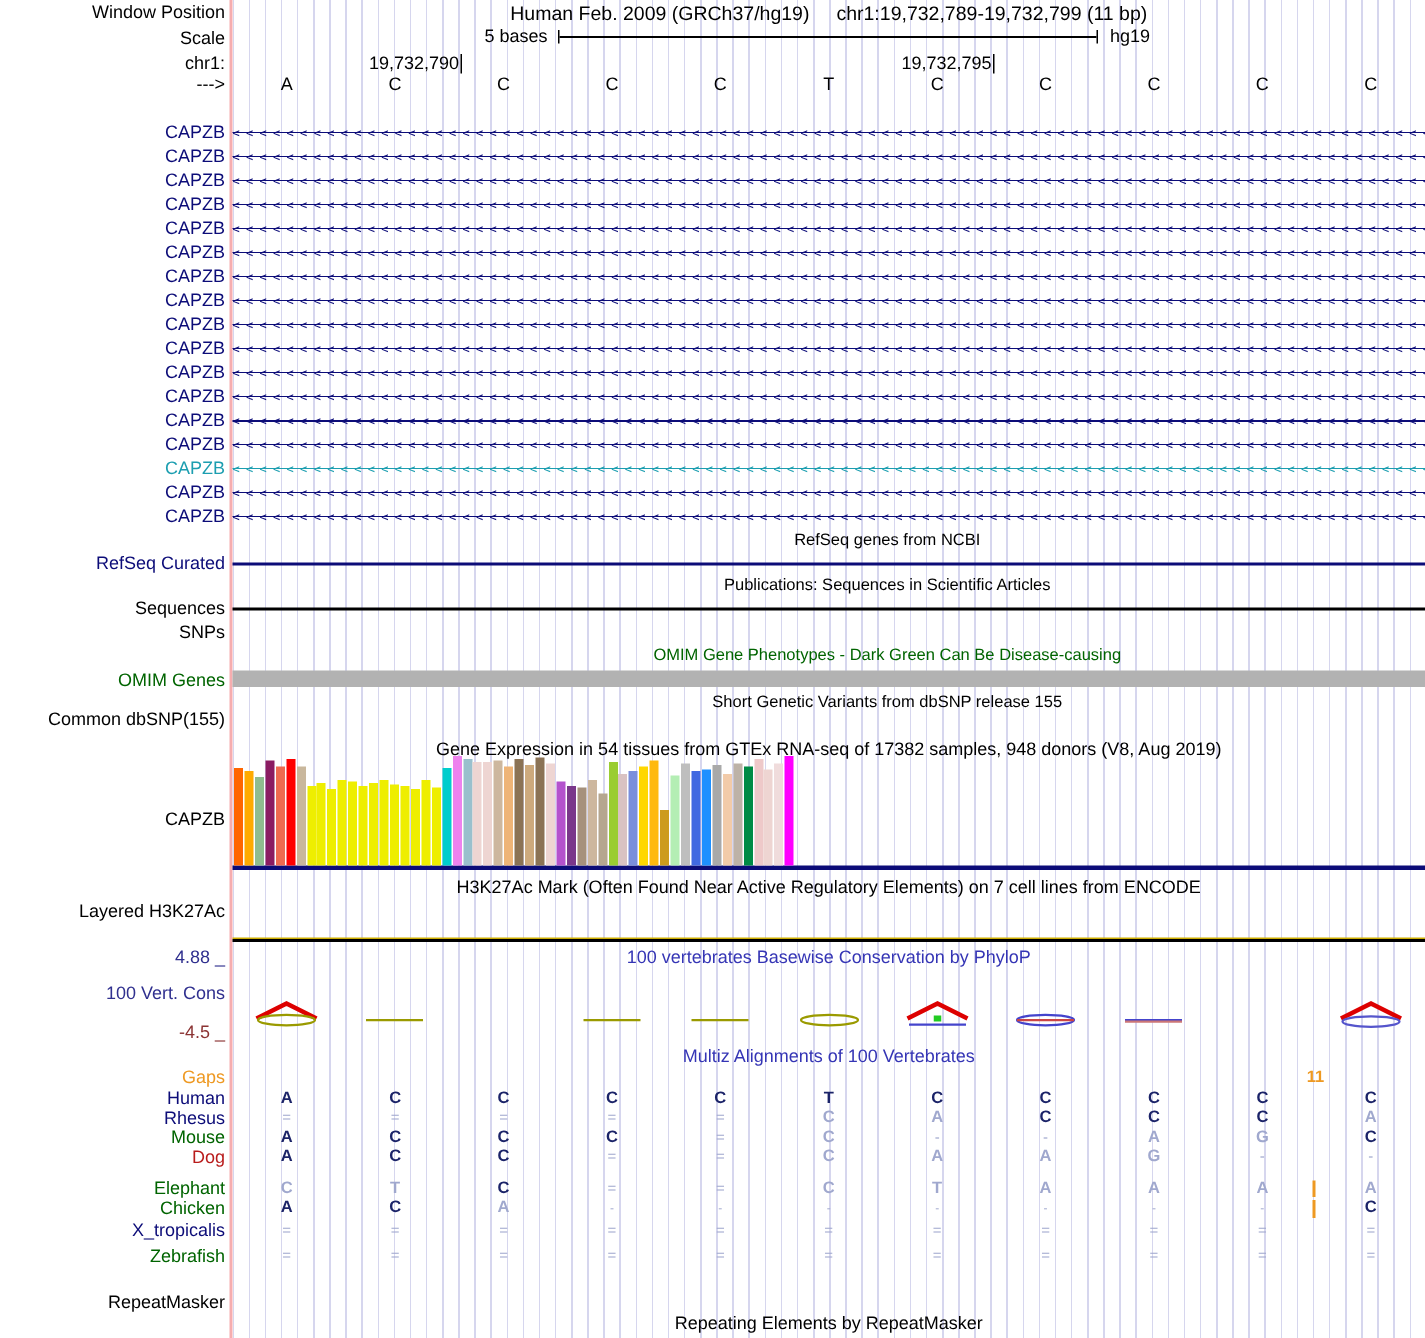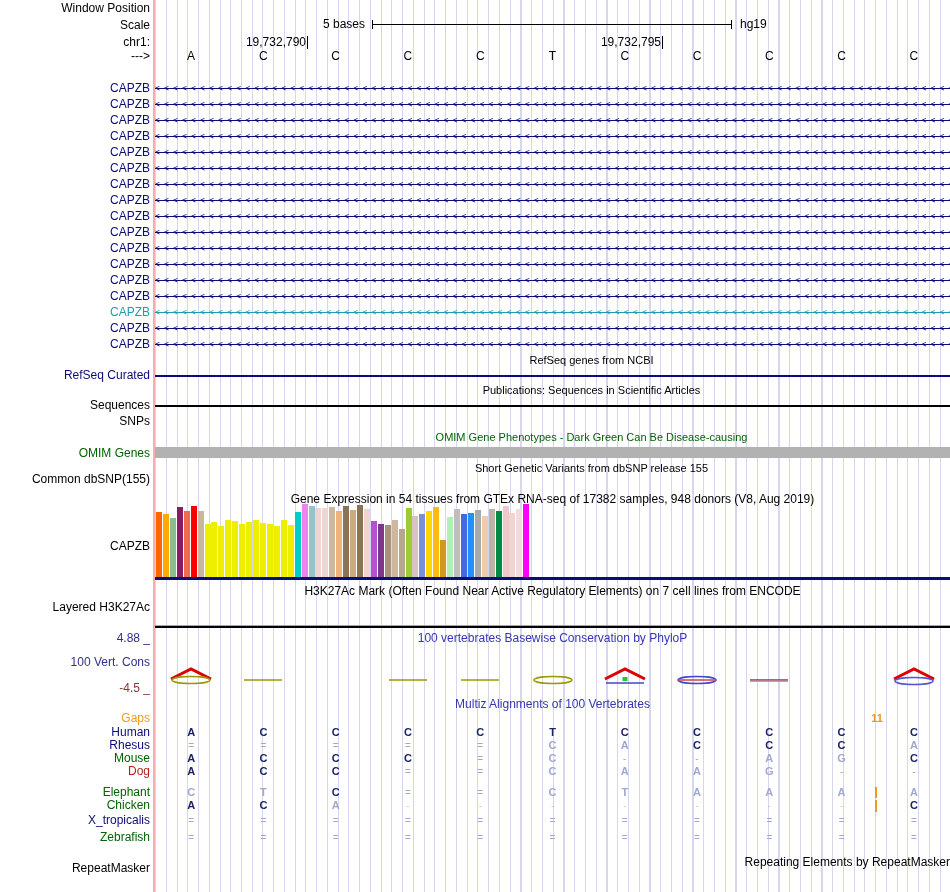--- a/index.html
+++ b/index.html
@@ -31,20 +31,24 @@
   .consglyph{position:absolute;}
 </style>
 </head>
 <body>
 
 <div id="browser">
   <div class="grid"></div>
   <div class="pinkline"></div>
 
   <div class="lbl" style="top:2px;">Window Position</div>
+  <div class="toptitle">
+    <span>Human Feb. 2009 (GRCh37/hg19)</span>
+    <span>chr1:19,732,789-19,732,799 (11 bp)</span>
+  </div>
 
   <div class="lbl" style="top:19px;">Scale</div>
   <div class="scaleval">5 bases</div>
   <div class="scalebar"></div>
   <div class="hg19">hg19</div>
 
   <div class="lbl" style="top:36px;">chr1:</div>
   <div class="coord" style="left:226px;top:36px;">19,732,790</div>
   <div class="coord" style="left:581px;top:36px;">19,732,795</div>
 
@@ -79,21 +83,21 @@
   <div class="lbl" style="top:632px;color:#30308f;">4.88 _</div>
   <div class="ctitle" style="top:632px;color:#3535b5;">100 vertebrates Basewise Conservation by PhyloP</div>
   <div class="lbl" style="top:656px;color:#30308f;">100 Vert. Cons</div>
   <div class="lbl" style="top:682px;color:#8b3333;">-4.5 _</div>
 
   <div class="ctitle" style="top:698px;color:#3535b5;">Multiz Alignments of 100 Vertebrates</div>
   <div class="gapnum" style="color:#ee9922;">11</div>
   <div class="gapbar" style="left:875px;top:787px;height:11px;background:#ee9922;"></div>
   <div class="gapbar" style="left:875px;top:800px;height:12px;background:#ee9922;"></div>
 
-  <div class="ctitle" style="top:856px;text-align:right;">Repeating Elements by RepeatMasker</div>
+  <div class="ctitle" style="top:876px;">Repeating Elements by RepeatMasker</div>
   <div class="lbl" style="top:862px;">RepeatMasker</div>
 <div class="baseletter" style="left: 155.136px; top: 50px;">A</div>
     <div class="baseletter" style="left: 227.409px; top: 50px;">C</div>
     <div class="baseletter" style="left: 299.682px; top: 50px;">C</div>
     <div class="baseletter" style="left: 371.955px; top: 50px;">C</div>
     <div class="baseletter" style="left: 444.227px; top: 50px;">C</div>
     <div class="baseletter" style="left: 516.5px; top: 50px;">T</div>
     <div class="baseletter" style="left: 588.773px; top: 50px;">C</div>
     <div class="baseletter" style="left: 661.045px; top: 50px;">C</div>
     <div class="baseletter" style="left: 733.318px; top: 50px;">C</div>

